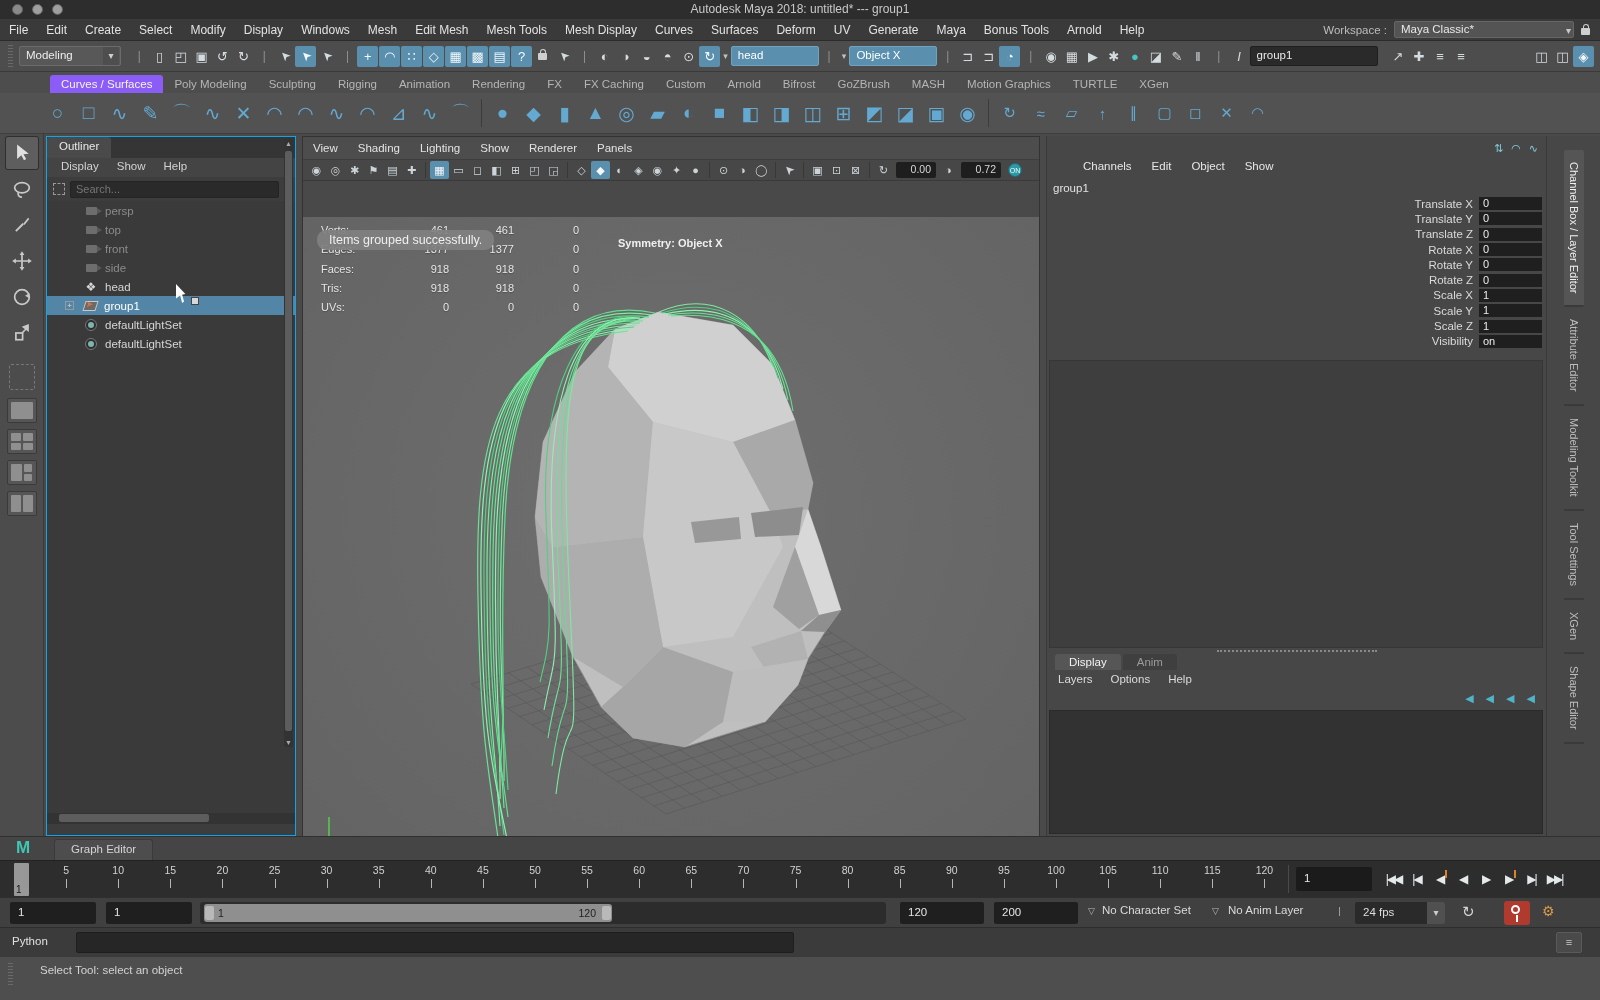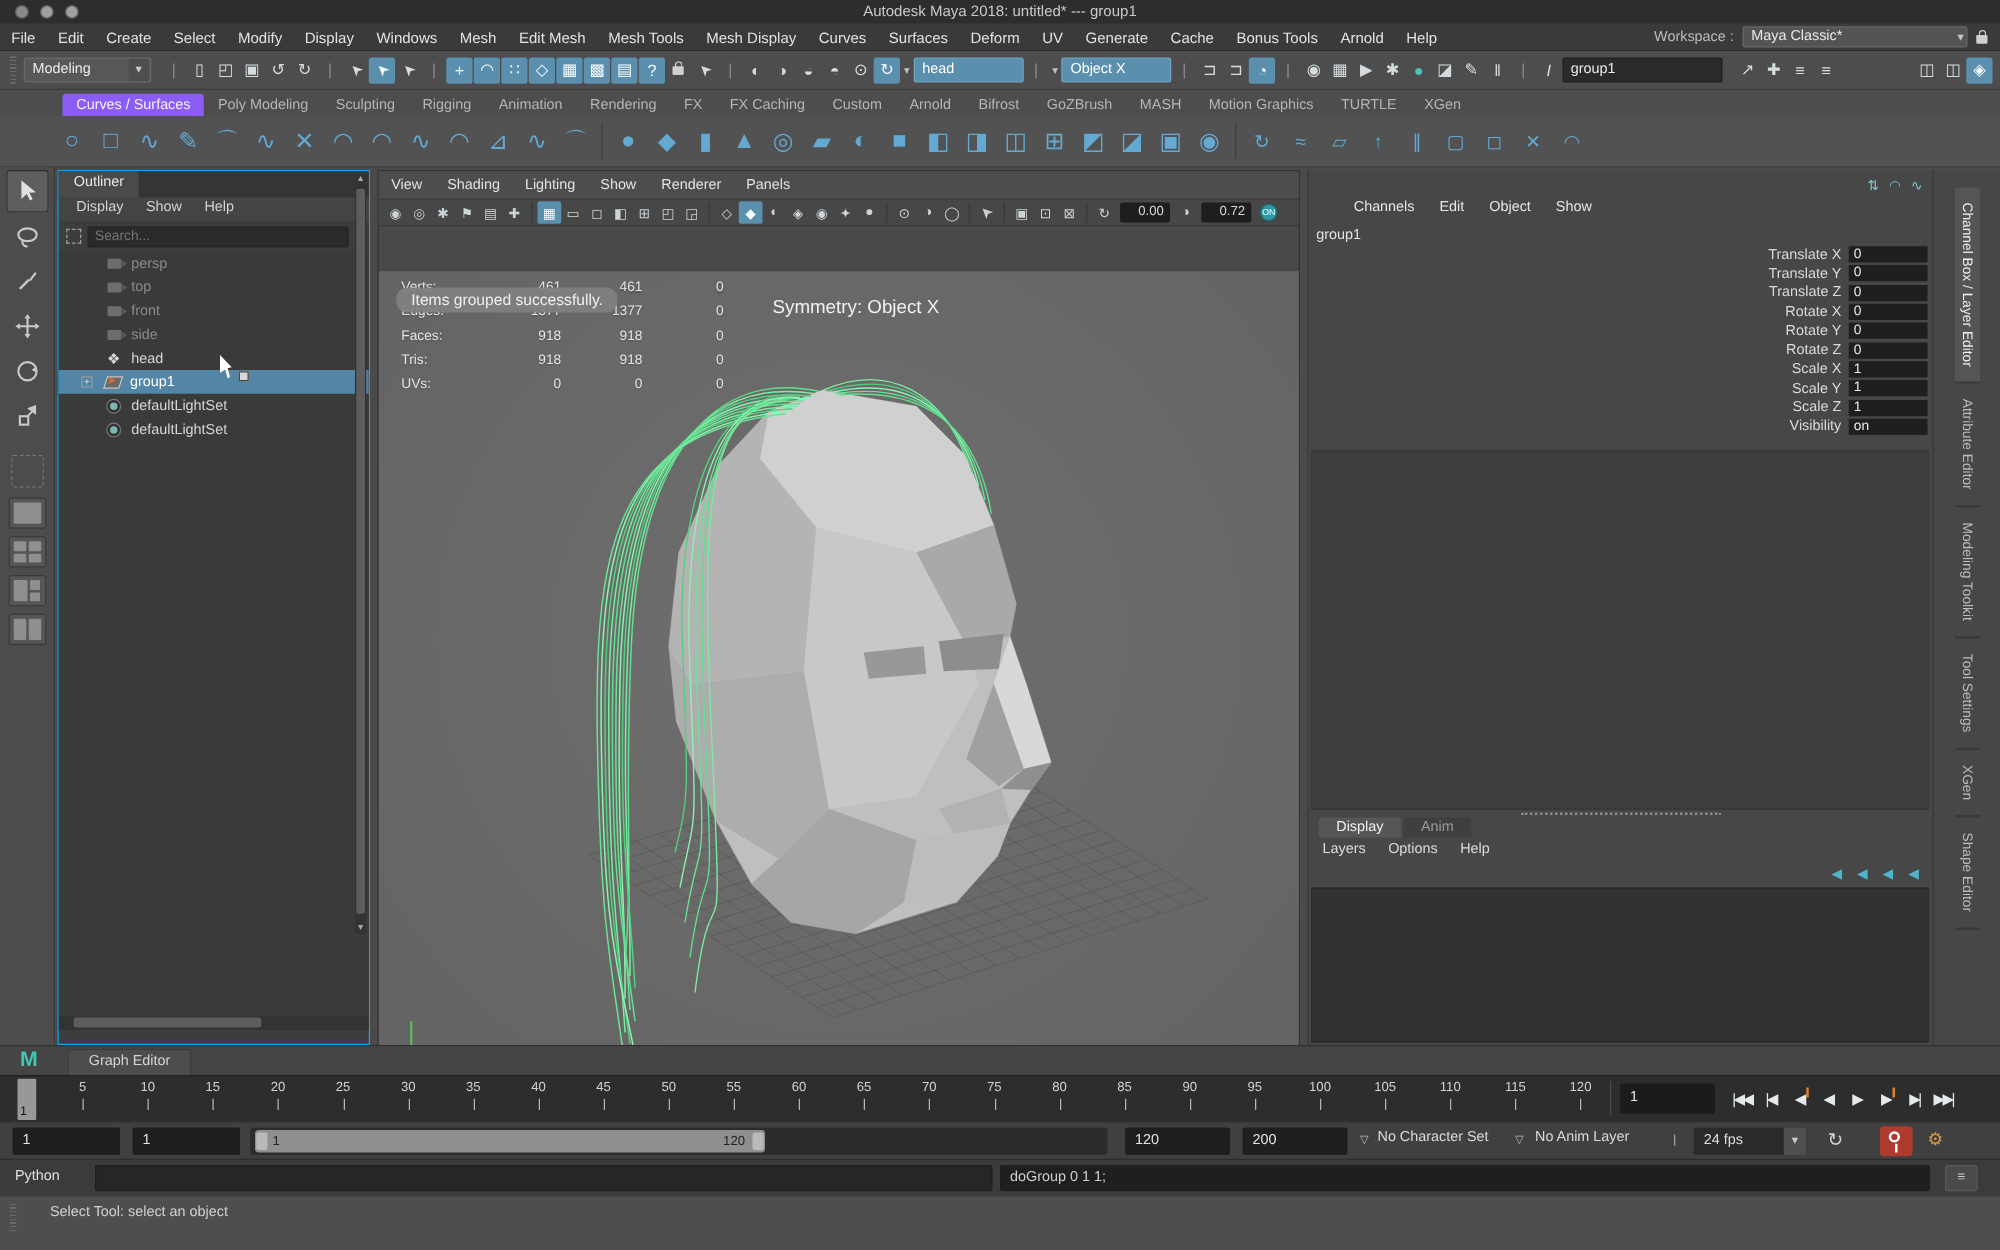--- a/index.html
+++ b/index.html
@@ -107,21 +107,21 @@
   .vp-on-circle { width:14px; height:14px; border-radius:50%; background:#2e98a6; margin-left:4px; border:1px solid #1f6a74; color:#e8ffff; font-size:7px; display:flex; align-items:center; justify-content:center; }
   #vp-canvas { position:relative; height:654px; background:radial-gradient(ellipse at 50% 45%, #6f6f6f 0%, #636363 100%); overflow:hidden;margin-top:36px; }
   #scene { position:absolute; left:0; top:0; }
   .hud { position:absolute; font-size:11px; color:#e6e6e6; text-shadow:0 1px 1px rgba(0,0,0,.25); }
   .hud-row { position:absolute; left:18px; width:250px; height:19px; }
   .hud-row .lb { position:absolute; left:0; }
   .hud-row .c1 { position:absolute; left:70px; width:58px; text-align:right; }
   .hud-row .c2 { position:absolute; left:135px; width:58px; text-align:right; }
   .hud-row .c3 { position:absolute; left:200px; width:58px; text-align:right; }
   #toast { position:absolute; left:14px; top:13px; background:rgba(128,128,128,.92); border-radius:9px; padding:3px 12px; font-size:12.5px; color:#efefef; }
-  #symmetry { position:absolute; left:315px; top:20px; font-size:15px; font-weight:normal; color:#f0f0f0; }
+  #symmetry { position:absolute; left:315px; top:20px; font-size:11px; font-weight:bold; color:#f0f0f0; }
   #persp-label { position:absolute; left:0; top:636px; width:720px; text-align:center; font-size:11px; font-weight:bold; color:#e4e4e4; }
 
   
   #channelbox { left:1046px; top:136px; width:500px; height:700px; background:#474747; border-left:1px solid #3a3a3a; }
   #cb-topicons { position:absolute; right:8px; top:6px; display:flex; gap:8px; font-size:11px; }
   #cb-menus { position:absolute; left:28px; top:24px; display:flex; gap:4px; }
   #cb-menus span { font-size:11.5px; color:#e6e6e6; padding:0 8px; }
   #cb-object { position:absolute; left:6px; top:46px; font-size:11.5px; color:#e2e2e2; }
   #cb-rows { position:absolute; left:0; top:60px; width:496px; }
   .cb-row { height:15.3px; display:flex; align-items:center; }
@@ -211,21 +211,21 @@
       <span class="menu-item">Windows</span>
       <span class="menu-item">Mesh</span>
       <span class="menu-item">Edit Mesh</span>
       <span class="menu-item">Mesh Tools</span>
       <span class="menu-item">Mesh Display</span>
       <span class="menu-item">Curves</span>
       <span class="menu-item">Surfaces</span>
       <span class="menu-item">Deform</span>
       <span class="menu-item">UV</span>
       <span class="menu-item">Generate</span>
-      <span class="menu-item">Cache</span>
+      <span class="menu-item">Maya</span>
       <span class="menu-item">Bonus Tools</span>
       <span class="menu-item">Arnold</span>
       <span class="menu-item">Help</span>
     </div>
   <div id="workspace">
     <span class="wlabel">Workspace :</span>
     <span class="wvalue"><span>Maya Classic*</span><span class="dd">▾</span></span>
     <span class="lockicon"></span>
   </div>
 
@@ -1111,21 +1111,20 @@
     <span id="autokey">
         <span class="ring"></span>
         <span class="stem"></span>
       </span>
     <span id="animprefs">⚙</span>
   </div>
 
   <div class="abs" id="cmdrow">
     <span id="cmd-label">Python</span>
     <input id="cmd-input" value="" style="">
-    <span id="cmd-result">doGroup 0 1 1;</span>
     <span id="cmd-icon">≡</span>
   </div>
 
   <div class="abs" id="helprow">
     <span class="grip" style="position:absolute;left:8px;top:6px;"></span>
     <span id="help-text">Select Tool: select an object</span>
   </div>
 
   <div id="pointer"></div>
   <div id="pointer-badge"></div>

